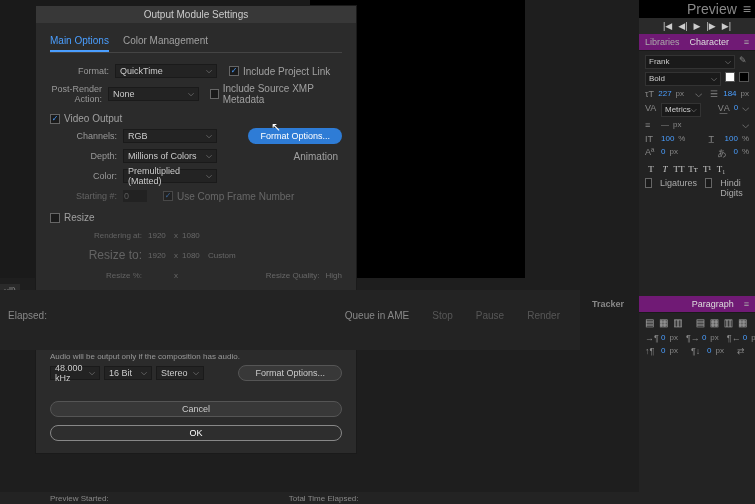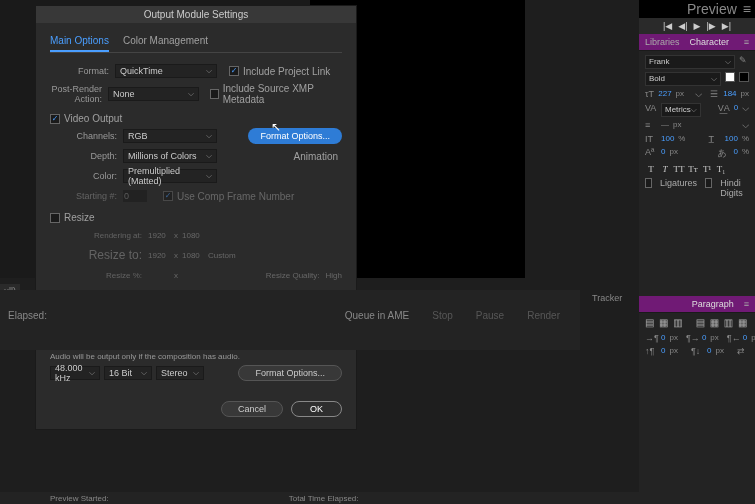--- a/index.html
+++ b/index.html
@@ -18,21 +18,21 @@
 .dropdown { background: #232323; border: 1px solid #1a1a1a; color: #ccc; font-size: 9px; padding: 1px 4px; height: 14px; display: flex; align-items: center; justify-content: space-between; cursor: pointer; }
 .dropdown::after { content: '⌵'; font-size: 8px; color: #888; }
 .checkbox { width: 10px; height: 10px; border: 1px solid #666; background: #1a1a1a; display: inline-flex; align-items: center; justify-content: center; margin-right: 4px; cursor: pointer; }
 .checkbox.checked::after { content: '✓'; color: #4a9eff; font-size: 8px; line-height: 1; }
 .section-head { display: flex; align-items: center; margin: 8px 0 4px 0; }
 .btn-primary { background: #2e7cd6; color: #fff; border: none; padding: 3px 12px; font-size: 9px; border-radius: 10px; cursor: pointer; }
 .btn-outline { background: #383838; color: #ccc; border: 1px solid #555; padding: 2px 16px; font-size: 9px; border-radius: 10px; cursor: pointer; }
 .btn-ok { background: #2e2e2e; color: #fff; border: 1px solid #888; padding: 2px 18px; font-size: 9px; border-radius: 10px; cursor: pointer; }
 .disabled { opacity: 0.5; }
 .input-tiny { background: #1a1a1a; border: none; color: #888; width: 24px; font-size: 9px; padding: 1px; }
-.dialog-footer { display: flex; justify-content: flex-end; gap: 8px; padding: 8px 14px 12px; }
+.dialog-footer { display: flex; justify-content: flex-end; gap: 8px; padding: 8px 14px 12px; flex-direction: column; }
 .right-panel { position: absolute; right: 0; top: 0; width: 116px; height: 504px; background: #232323; }
 .preview-hdr { background: #000000; color: #888; font-size: 14px; padding: 1px 4px; display: flex; justify-content: flex-end; align-items: center; }
 .preview-ctrls { display: flex; justify-content: center; gap: 6px; padding: 3px; background: #2a2a2a; }
 .preview-ctrls span { color: #ccc; font-size: 9px; cursor: pointer; }
 .panel-tabs { display: flex; gap: 10px; padding: 3px 6px; font-size: 9px; background: #701a75; border-bottom: 1px solid #1a1a1a; }
 .panel-tabs .act { color: #ddd; }
 .char-panel { padding: 4px 6px; font-size: 9px; }
 .char-row { display: flex; align-items: flex-start; gap: 4px; margin-bottom: 3px; }
 .char-dd { background: #1a1a1a; border: 1px solid #333; color: #ccc; font-size: 8px; padding: 1px 3px; flex: 1; display: flex; justify-content: space-between; cursor: pointer; }
 .char-dd::after { content: '⌵'; color: #888; }
@@ -44,21 +44,21 @@
 .t-btn { width: 12px; height: 12px; color: #ccc; font-size: 9px; display: flex; align-items: center; justify-content: center; cursor: pointer; font-family: serif; }
 .para-panel { position: absolute; right: 0; top: 296px; width: 116px; background: #232323; padding-bottom: 8px; }
 .align-btns { display: flex; gap: 3px; padding: 4px 6px; }
 .align-btn { width: 12px; height: 12px; color: #aaa; cursor: pointer; }
 .render-bar { position: absolute; top: 290px; left: 0; width: 580px; height: 60px; background: #232323; }
 .render-status { display: flex; gap: 23px; padding: 20px 20px 4px 8px; font-size: 10px; color: #888; align-items: center; }
 .render-btn { color: #888; cursor: pointer; }
 .footer-bar { position: absolute; bottom: 0; left: 0; width: 755px; height: 12px; background: #232323; font-size: 8px; color: #888; display: flex; gap: 180px; padding: 0 50px; align-items: center; }
 .cursor { position: absolute; top: 120px; left: 271px; font-size: 12px; color: #fff; pointer-events: none; }
 .eyedrop { width: 10px; height: 10px; color: #888; cursor: pointer; }
-.tracker-tab { position: absolute; top: 290px; left: 586px; font-size: 9px; color: #888; padding: 3px 6px; }
+.tracker-tab { position: absolute; top: 296px; left: 586px; font-size: 9px; color: #888; padding: 3px 6px; font-weight: bold; }
 .ull-tab { position: absolute; top: 284px; left: 0; font-size: 9px; color: #888; padding: 2px 4px; background: #2a2a2a; }
 </style>
 </head>
 <body>
 
 <div class="canvas-area">
   <div class="canvas-black"></div>
 </div>
 
 <div class="ull-tab">ull)</div>

